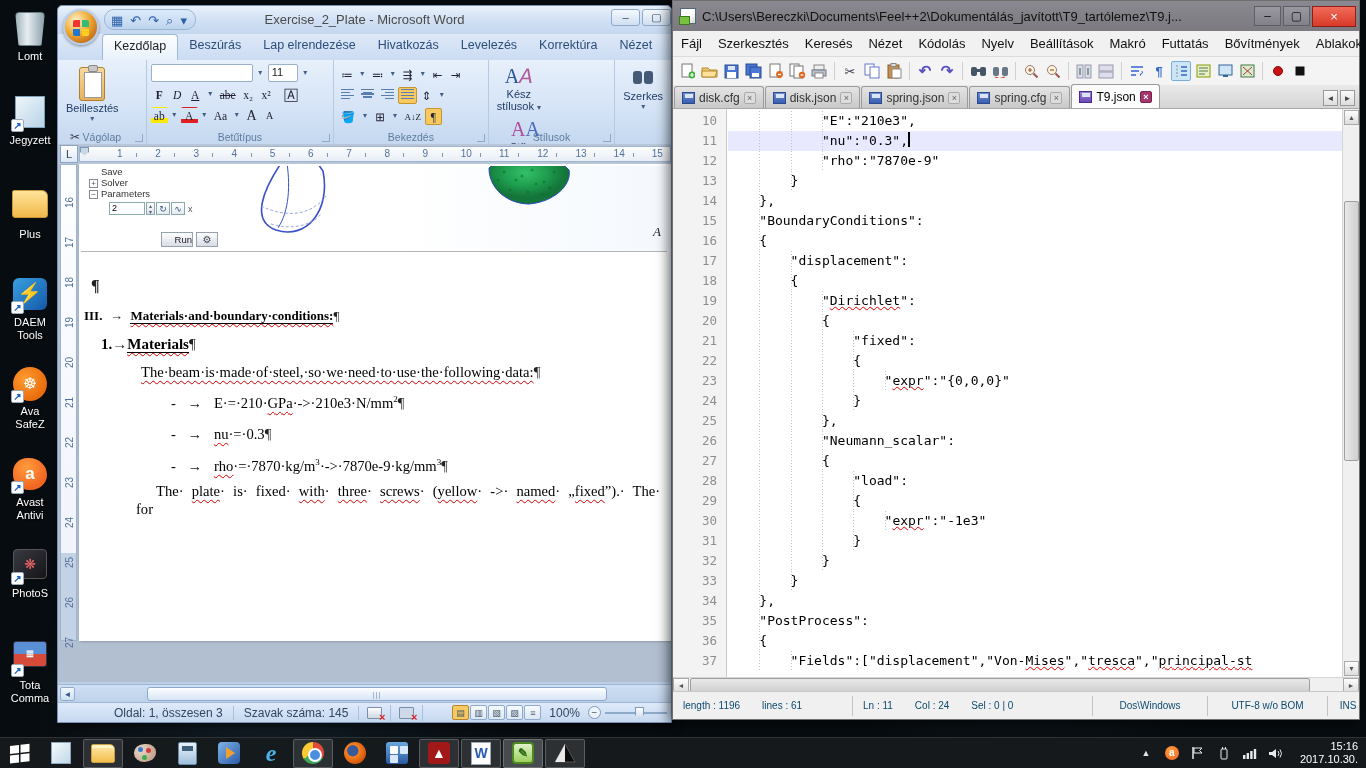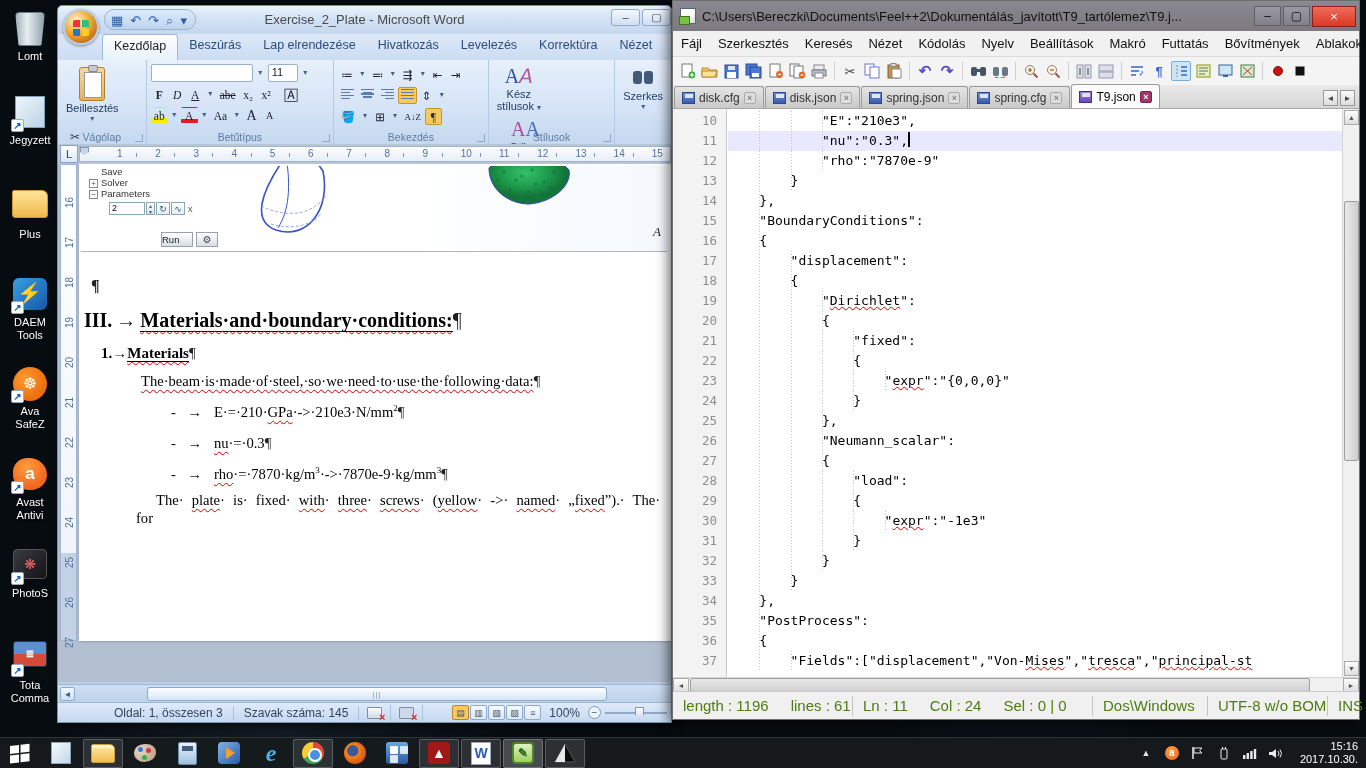--- a/index.html
+++ b/index.html
@@ -90,34 +90,34 @@
 
   .imgblock { position:relative; margin:2px 0 0 2px; width:586px; height:86px; background:linear-gradient(90deg,#fff 55%, #f4f8fd); border-bottom:1px solid #b5b5b5; overflow:hidden; font-family:"Liberation Sans",sans-serif; }
   .tree { position:absolute; left:6px; top:0; font-size:9.5px; color:#333; }
   .tree .trow { height:11px; line-height:11px; white-space:pre; }
   .tree .exp { display:inline-block; width:9px; height:9px; border:1px solid #889; font-size:8px; line-height:7px; text-align:center; color:#456; background:#fff; margin-right:3px; }
   .pinput { position:absolute; left:28px; top:36px; display:flex; align-items:center; gap:1px; }
   .pinput .pbox { width:36px; height:13px; border:1px solid #8aa; font-size:9px; padding-left:2px; background:#fff; }
   .pinput .pspin { width:9px; height:13px; border:1px solid #8aa; background:linear-gradient(#fff,#dde); font-size:6px; line-height:6px; text-align:center; color:#567; }
   .pinput .pico { width:14px; height:13px; border:1px solid #8aa; background:linear-gradient(#fff,#e4eaf2); font-size:9px; text-align:center; line-height:12px; color:#357; }
   .runrow { position:absolute; left:80px; top:66px; display:flex; gap:3px; }
-  .runbtn { width:32px; height:15px; background:linear-gradient(#fefefe,#d8dde4); border:1px solid #98a2ae; font-size:9.5px; text-align:left; line-height:14px; color:#223; }
+  .runbtn { width:32px; height:15px; background:linear-gradient(#fefefe,#d8dde4); border:1px solid #98a2ae; font-size:9.5px; text-align:right; line-height:14px; color:#223; }
   .gearbtn { width:22px; height:15px; background:linear-gradient(#fefefe,#d8dde4); border:1px solid #98a2ae; font-size:10px; text-align:center; line-height:14px; color:#445; }
   .wire { position:absolute; left:150px; top:0; }
   .greenblob { position:absolute; left:403px; top:-6px; }
   .annotA { position:absolute; right:6px; top:58px; font-family:"Liberation Serif",serif; font-style:italic; font-size:13px; color:#222; }
 
   .dl { white-space:pre-wrap; font-family:"Liberation Serif",serif; color:#000; line-height:1.25; }
   .sq { text-decoration-line:underline; text-decoration-style:wavy; text-decoration-color:#d40000; text-decoration-thickness:1px; text-underline-offset:2.5px; }
   .u { border-bottom:1.8px solid #000; }
   .b { font-weight:bold; }
   .mk { color:#222; }
   .dl sup { font-size:.62em; }
   .dl-pilcrow { margin:24px 0 0 12px; font-size:16px; font-weight:bold; }
-  .dl-h1 { margin:12px 0 0 5px; font-size:20px; }
+  .dl-h1 { margin:12px 0 0 5px; font-size:13px; }
   .tab1 { display:inline-block; min-width:28px; text-align:center; font-weight:normal; }
   .dl-h2 { margin:11px 0 0 22px; font-size:15px; }
   .dl-h2 .mk { font-weight:normal; }
   .dl-h2b { margin-top:17px; }
   .dl-body { margin:9px 0 0 62px; font-size:14.6px; }
   .dl-bullet { margin:13px 0 0 92px; font-size:14.6px; }
   .tab2 { display:inline-block; min-width:38px; text-align:center; }
   .dl-p2 { margin:7px 10px 0 57px; text-indent:20px; word-spacing:4.5px; }
   .dl-p3 { margin:11px 0 0 57px; }
 
@@ -169,21 +169,21 @@
   .curline { position:absolute; left:0; right:0; top:22px; height:20px; background:#e8e8ff; }
   .cline { position:relative; height:20px; line-height:20px; font-family:"DejaVu Sans Mono",monospace; font-size:13px; color:#000; white-space:pre; }
   .csq { text-decoration-line:underline; text-decoration-style:wavy; text-decoration-color:#e00000; text-decoration-thickness:1px; }
   #caret { display:inline-block; width:1.5px; height:15px; background:#000; vertical-align:-2px; }
   .vscroll { position:absolute; right:0; top:0; bottom:0; width:17px; background:#f0f0f0; border-left:1px solid #d5d5d5; }
   .vs-btn { position:absolute; left:1px; width:15px; height:15px; background:linear-gradient(#fdfdfd,#ddd); border:1px solid #aaa; font-size:7px; color:#555; text-align:center; line-height:14px; }
   .vs-thumb { position:absolute; left:1px; top:92px; width:15px; height:260px; background:linear-gradient(90deg,#e8e8e8,#cfcfcf); border:1px solid #a0a0a0; border-radius:2px; }
   .n-hscroll { position:absolute; left:0; right:0; top:676px; height:16px; background:#f0f0f0; border-top:1px solid #d5d5d5; }
   .hs-btn { position:absolute; top:0px; width:16px; height:15px; background:linear-gradient(#fdfdfd,#ddd); border:1px solid #aaa; font-size:7px; color:#555; text-align:center; line-height:14px; }
   .hs-thumb { position:absolute; left:17px; top:0px; width:620px; height:15px; background:linear-gradient(#e8e8e8,#cfcfcf); border:1px solid #a0a0a0; border-radius:2px; }
-  .n-status { position:absolute; left:0; right:0; bottom:0; height:28px; background:#f0f0f0; border-top:1px solid #c8c8c8; display:flex; align-items:center; font-size:15px; color:#4d7c0f; }
+  .n-status { position:absolute; left:0; right:0; bottom:0; height:28px; background:#f0f0f0; border-top:1px solid #c8c8c8; display:flex; align-items:center; font-size:10px; color:#0c4a6e;text-align:center; }
   .nst { height:20px; line-height:20px; padding:0 10px; border-right:1px solid #c3c3c3; white-space:nowrap; }
   .nst.grow0 { display:flex; gap:22px; }
   .nst-grip { margin-left:auto; width:14px; height:14px; border-right:none; background:
      linear-gradient(135deg, transparent 50%, #bbb 50% 60%, transparent 60% 75%, #bbb 75% 85%, transparent 85%); }
 
   
   .taskbar { position:absolute; left:0; bottom:0; width:1366px; height:31px; background:rgba(22,26,30,.95); border-top:1px solid #2e3338; display:flex; align-items:center; z-index:50; }
   .tb-start { width:40px; height:31px; display:flex; align-items:center; justify-content:center; cursor:pointer; }
   .tb-item { position:relative; width:40px; height:29px; margin:0 1px; display:flex; align-items:center; justify-content:center; cursor:pointer; border:1px solid transparent; }
   .tb-item.running { background:rgba(255,255,255,.10); border-color:rgba(255,255,255,.22); border-radius:2px; }

